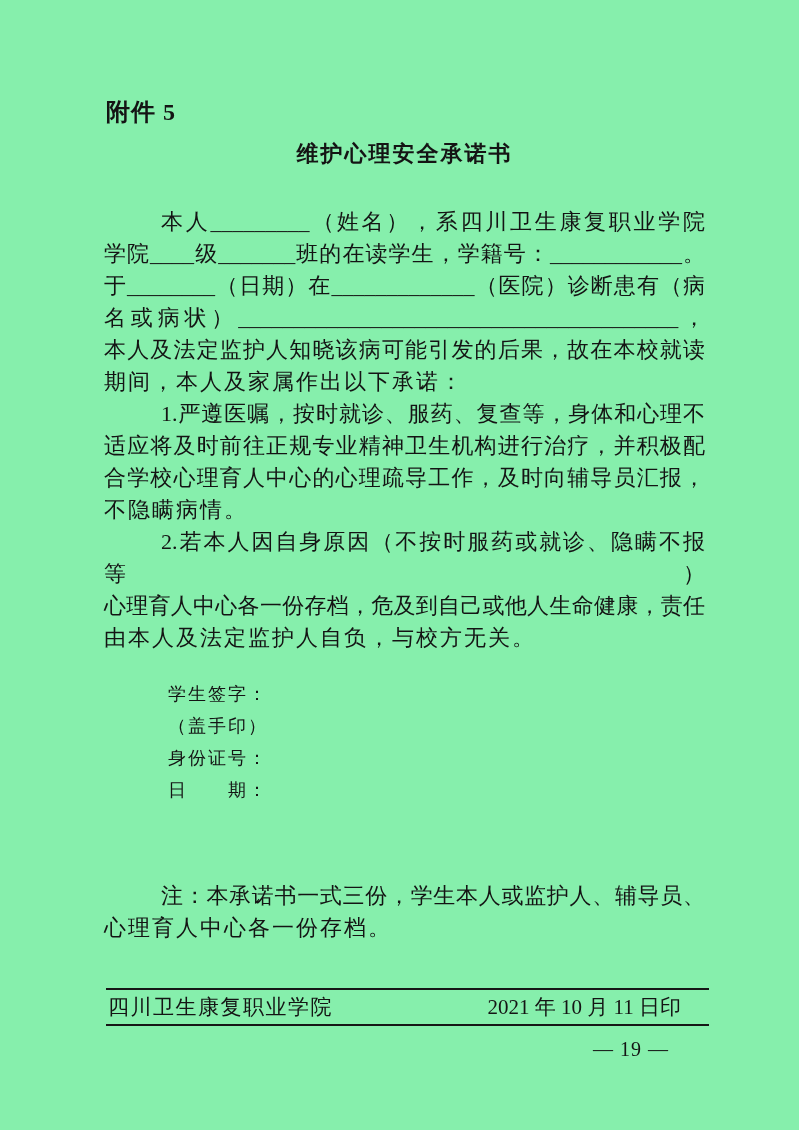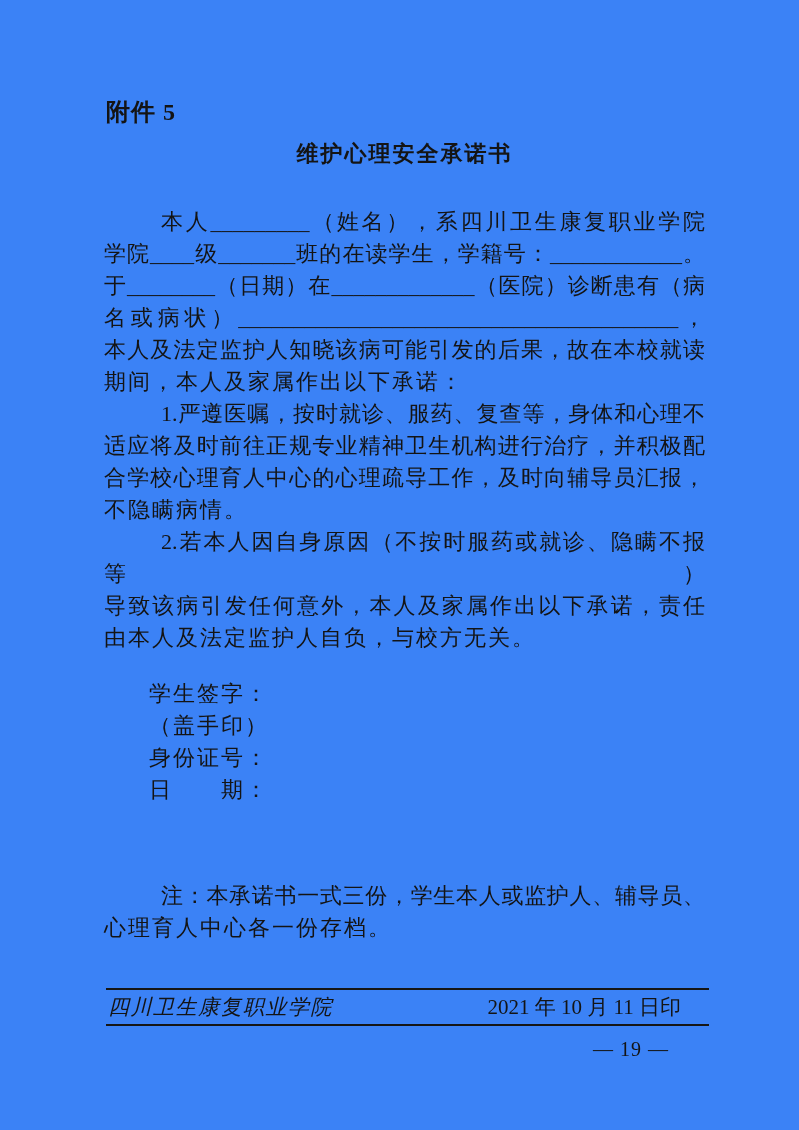--- a/index.html
+++ b/index.html
@@ -2,21 +2,21 @@
 <html><head>
 <meta charset="utf-8">
 <style>
   * { margin: 0; padding: 0; box-sizing: border-box; }
   html, body { width: 799px; height: 1130px; }
   body { background: #ffffff; }
   .page {
     position: relative;
     width: 799px;
     height: 1130px;
-    background: #3b82f6;
+    background: #86efac;
     color: #141414;
     font-family: "Liberation Serif", "DejaVu Serif", serif;
     overflow: hidden;
   }
   .attachment-label {
     position: absolute;
     left: 106px;
     top: 96px;
     font-size: 24px;
     font-weight: 700;
@@ -39,23 +39,23 @@
     width: 601px;
     font-size: 22px;
     line-height: 32px;
   }
   .line { white-space: normal; }
   .indent { text-indent: 57px; }
   .jfull { text-align: justify; text-align-last: justify; }
   .plain { letter-spacing: 2px; }
   .sig-block {
     position: absolute;
-    left: 149px;
+    left: 168px;
     top: 678px;
-    font-size: 22px;
+    font-size: 18px;
     line-height: 32px;
     letter-spacing: 2px;
   }
   .note-block {
     position: absolute;
     left: 104px;
     top: 868px;
     width: 601px;
     font-size: 22px;
     line-height: 32px;
@@ -67,21 +67,21 @@
     top: 988px;
     width: 603px;
     height: 38px;
     border-top: 2px solid #161616;
     border-bottom: 2px solid #161616;
     display: flex;
     justify-content: space-between;
     align-items: center;
     font-size: 21px;
   }
-  .footer-issuer { letter-spacing: 1.5px; padding-left: 2px; font-style: italic; }
+  .footer-issuer { letter-spacing: 1.5px; padding-left: 2px; }
   .footer-date { padding-right: 28px; margin-left: 6px; }
   .page-num {
     position: absolute;
     left: 104px;
     top: 1038px;
     width: 603px;
     text-align: right;
     padding-right: 38px;
     font-size: 20px;
     letter-spacing: 1px;
@@ -101,21 +101,21 @@
     <div class="line jfull">学院____级_______班的在读学生，学籍号：____________。</div>
     <div class="line jfull">于________（日期）在_____________（医院）诊断患有（病</div>
     <div class="line jfull">名或病状）________________________________________，</div>
     <div class="line jfull">本人及法定监护人知晓该病可能引发的后果，故在本校就读</div>
     <div class="line plain">期间，本人及家属作出以下承诺：</div>
     <div class="line indent jfull">1.严遵医嘱，按时就诊、服药、复查等，身体和心理不</div>
     <div class="line jfull">适应将及时前往正规专业精神卫生机构进行治疗，并积极配</div>
     <div class="line jfull">合学校心理育人中心的心理疏导工作，及时向辅导员汇报，</div>
     <div class="line plain">不隐瞒病情。</div>
     <div class="line indent jfull">2.若本人因自身原因（不按时服药或就诊、隐瞒不报等）</div>
-    <div class="line jfull">导致该病引发任何意外，本人及家属作出以下承诺，责任</div>
+    <div class="line jfull">心理育人中心各一份存档，危及到自己或他人生命健康，责任</div>
     <div class="line plain">由本人及法定监护人自负，与校方无关。</div>
   </div>
 
   <div class="sig-block">
     <div class="line">学生签字：</div>
     <div class="line">（盖手印）</div>
     <div class="line">身份证号：</div>
     <div class="line">日　　期：</div>
   </div>
 

